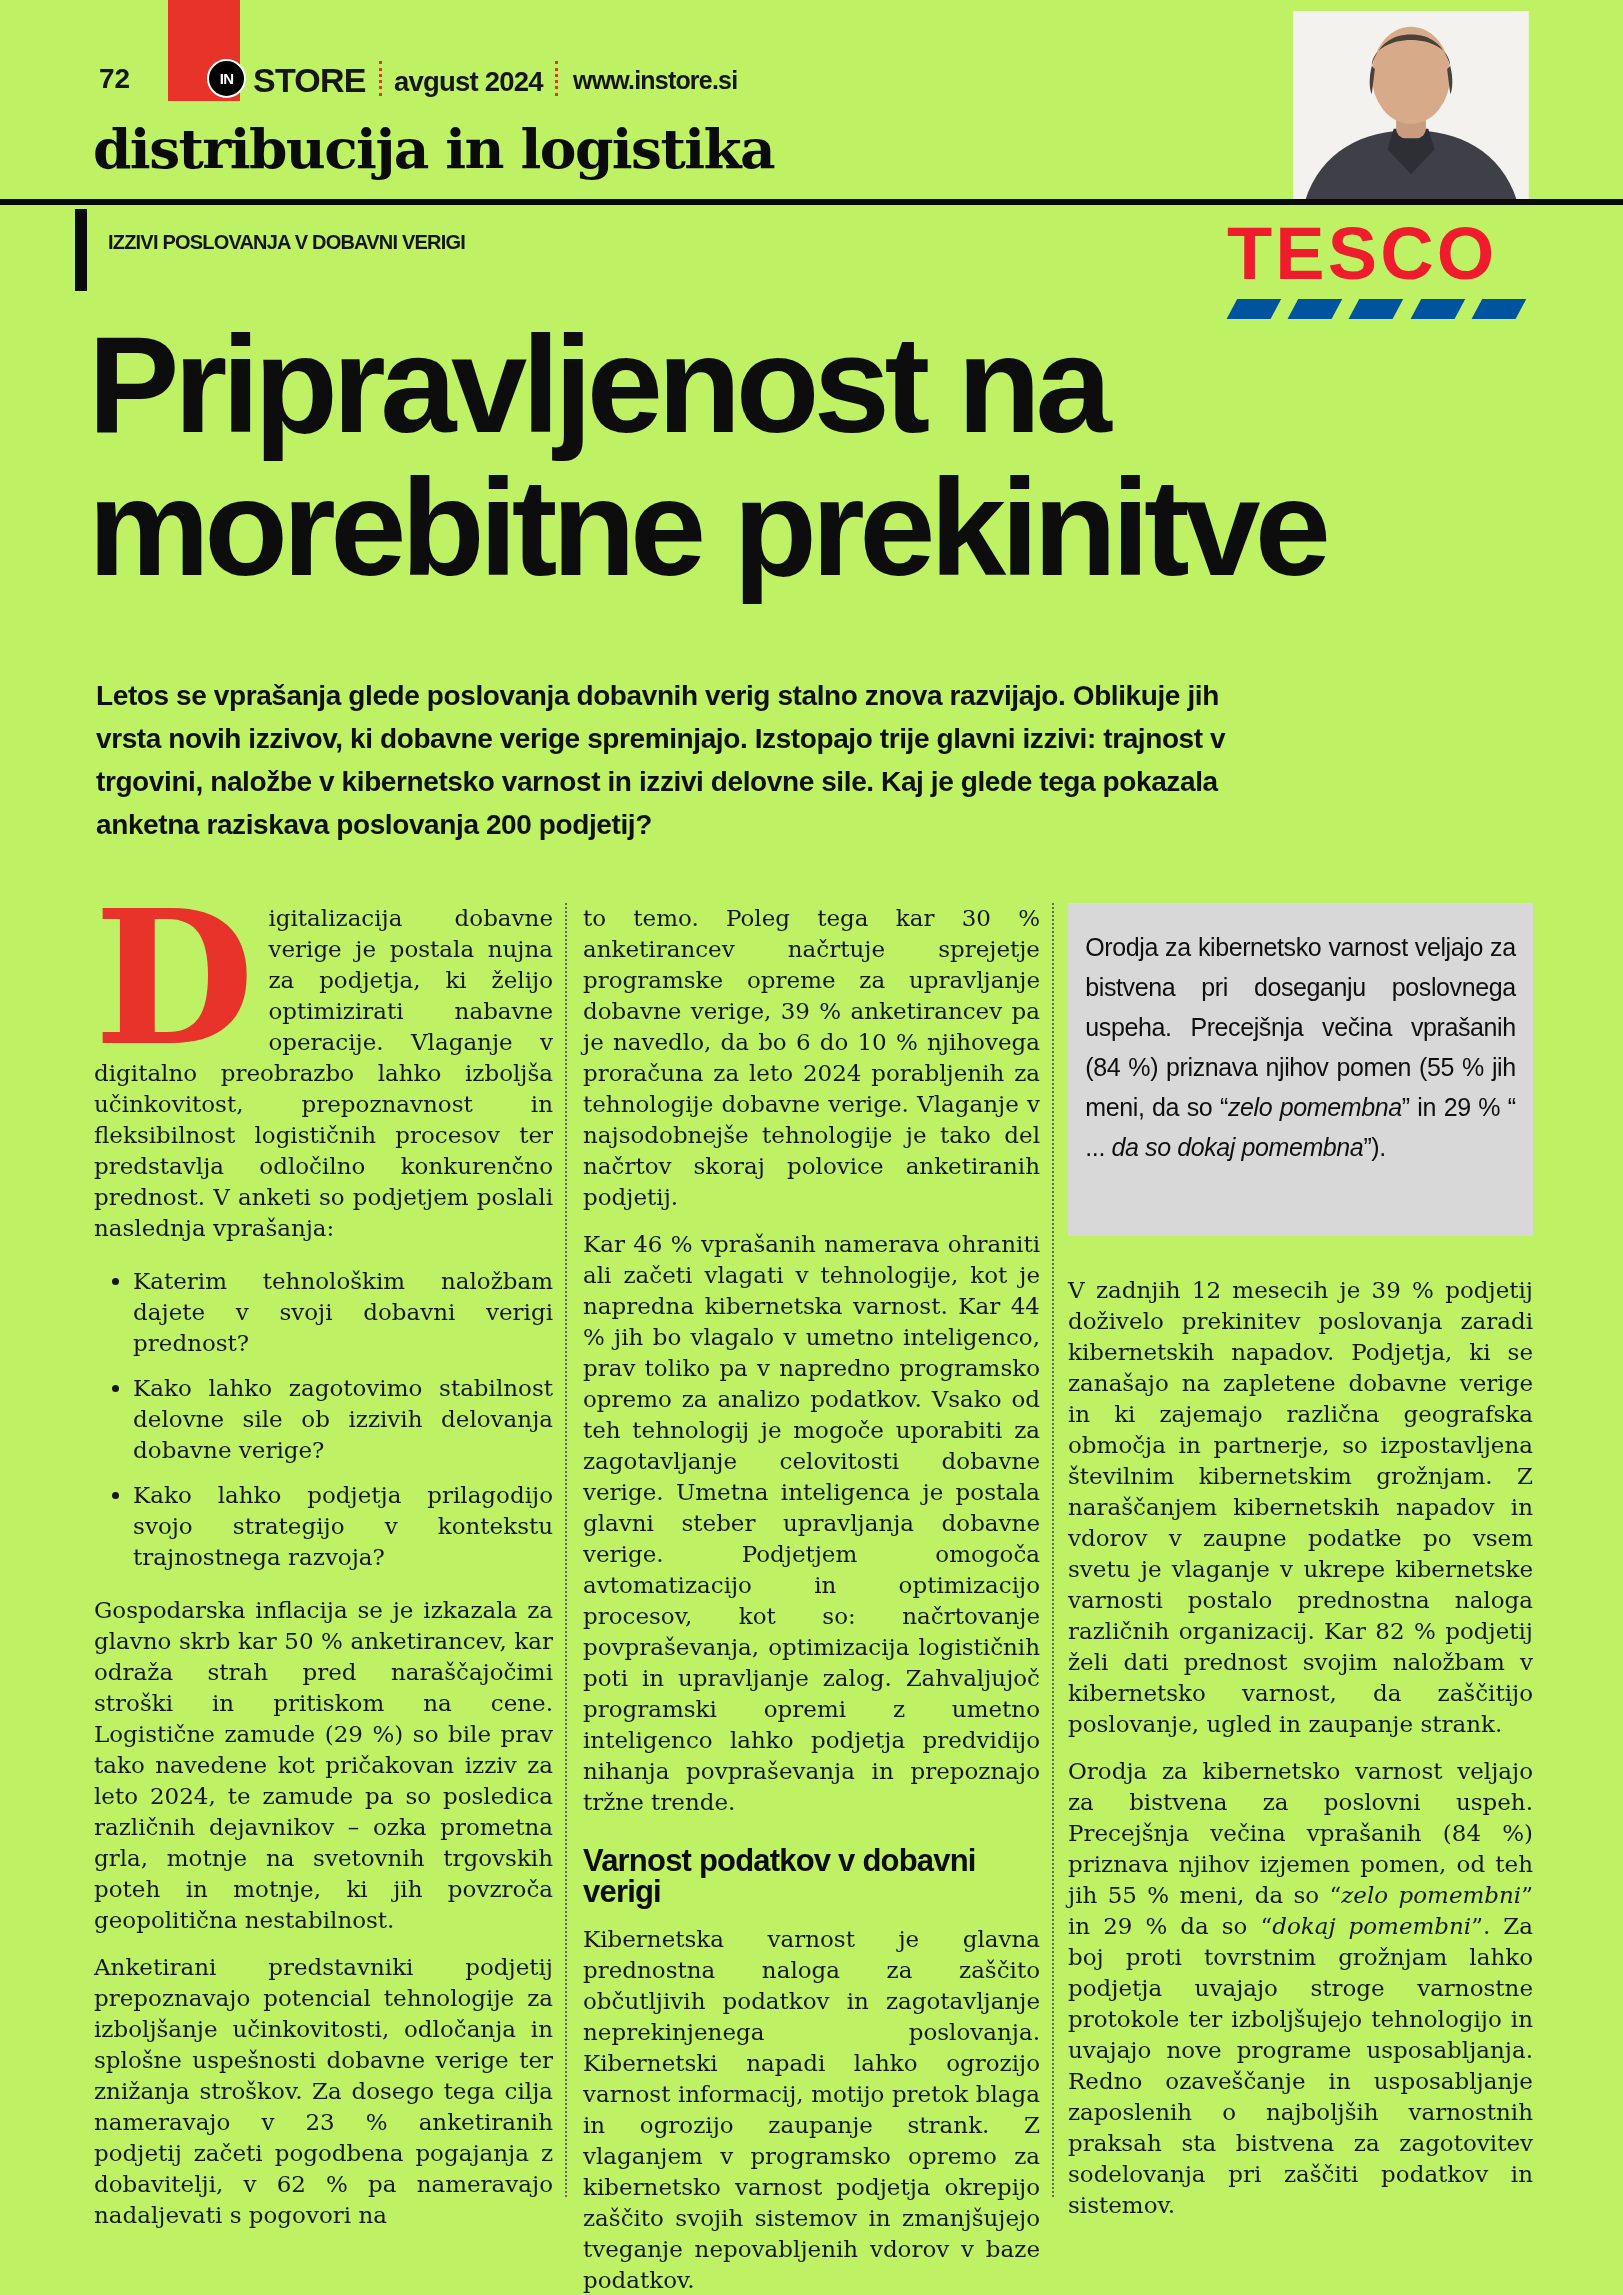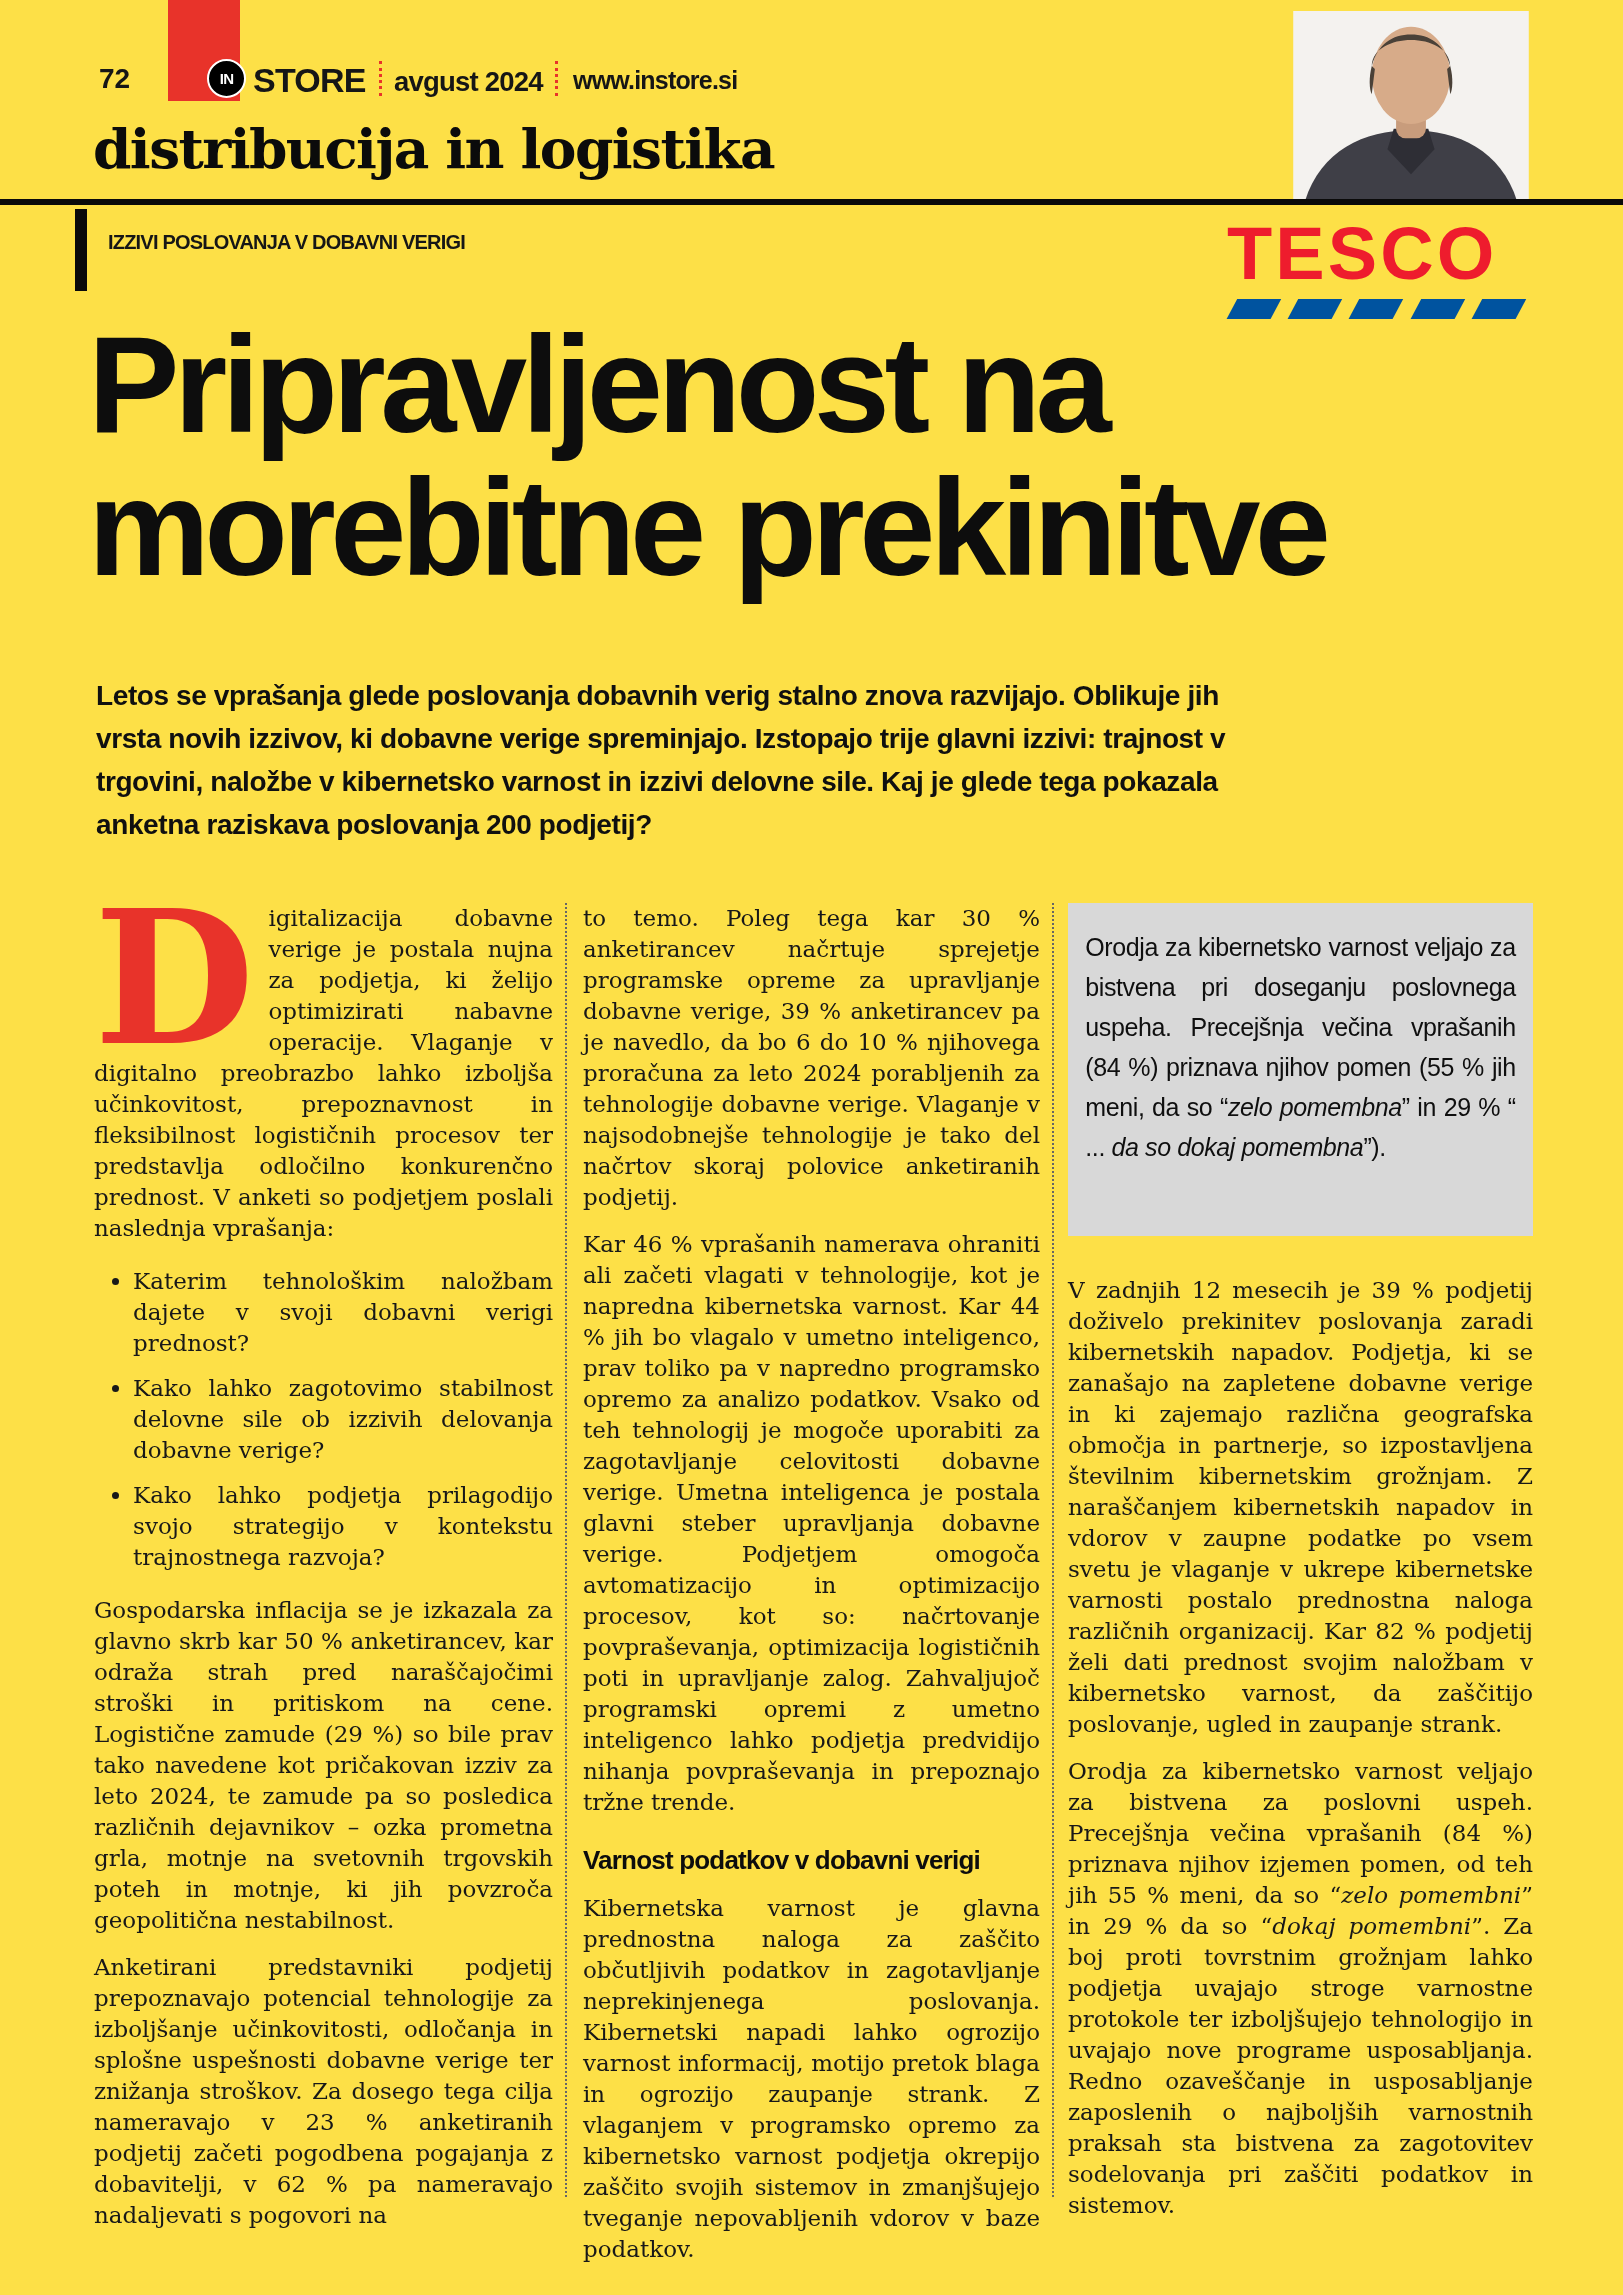--- a/index.html
+++ b/index.html
@@ -1,16 +1,16 @@
 <!DOCTYPE html>
 <html lang="sl" style="font-size:12.6px"><head>
 <meta charset="utf-8">
 <style>
   html,body{margin:0;padding:0;background:#e9e9e9;}
-  .page{position:relative;width:1623px;height:2295px;background:#fde047;overflow:hidden;
+  .page{position:relative;width:1623px;height:2295px;background:#bef264;overflow:hidden;
         font-family:"Liberation Sans",sans-serif;color:#161616;}
 
   
   .pnum{position:absolute;left:99px;top:63px;font-size:28px;font-weight:800;}
   .redrect{position:absolute;left:168px;top:0;width:72px;height:101px;background:#e8332a;}
   .incircle{position:absolute;left:207px;top:59px;width:35px;height:35px;border-radius:50%;
             background:#000;border:2.4px solid #fff;color:#fff;font-size:15px;font-weight:800;
             display:flex;align-items:center;justify-content:center;letter-spacing:-0.8px;}
   .storeword{position:absolute;left:253px;top:61px;font-size:34px;font-weight:800;letter-spacing:-0.8px;}
   .hsep{position:absolute;top:61px;height:35px;border-left:3.1px dotted #e8332a;}
@@ -47,21 +47,21 @@
   .col2{left:583px;width:457px;}
   .col3{left:1068px;width:465px;}
   .col p{margin:0 0 15.7px 0;}
   .vsep{position:absolute;top:903px;height:1294px;border-left:2.4px dotted #666;}
   .vsep.a{left:565px;} .vsep.b{left:1052px;}
 
   .dropcap{float:left;font-family:"DejaVu Serif",serif;font-weight:700;color:#e8332a;
            font-size:185px;line-height:132px;margin:9.4px 14px 0 0;}
   ul.bullets{margin:22px 0 22px 3.1px;padding-left:36px;}
   ul.bullets li{margin-bottom:14px;}
-  .subhead{font-family:"Liberation Sans",sans-serif;font-size:26px;font-weight:800;
+  .subhead{font-family:"Liberation Sans",sans-serif;font-size:31px;font-weight:800;
            letter-spacing:-0.8px;text-align:left;margin:27px 0 17.3px 0;color:#0d0d0d;font-stretch:condensed;}
 
   .graybox{box-sizing:border-box;width:465px;height:333px;background:#d8d8d8;
            padding:23.6px 17.3px;margin-bottom:39px;
            font-family:"Liberation Sans",sans-serif;font-size:25px;line-height:40px;
            font-weight:400;letter-spacing:-0.4px;color:#0f0f0f;font-stretch:condensed;overflow:hidden;}
   .graybox i{font-style:italic;}
   .col i{font-style:italic;}
 </style>
 </head>

